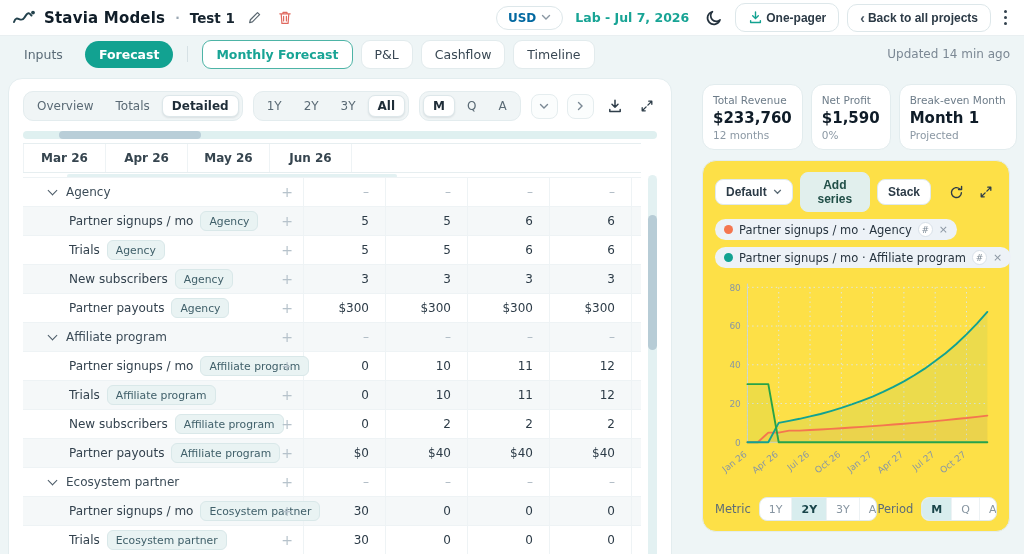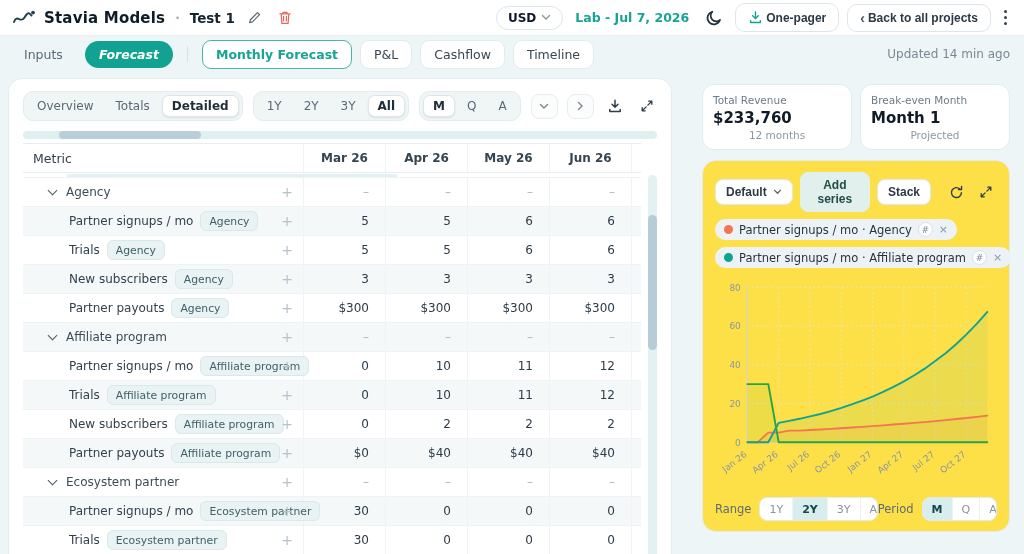--- a/index.html
+++ b/index.html
@@ -7,30 +7,30 @@
   body { font-family:"DejaVu Sans","Liberation Sans",sans-serif; background:#eef5f6; color:#243341; font-size:12px; }
 
   
   .tophdr { height:36px; background:#fff; border-bottom:1px solid #e9eff1; display:flex; align-items:center; padding:0 12px; gap:8px; }
   .logo { display:flex; align-items:center; }
   .app-title { font-size:15px; font-weight:bold; color:#101d28; letter-spacing:.2px; }
   .dot-sep { color:#9aa7b2; font-weight:bold; margin:0 2px; }
   .model-name { font-size:13.5px; font-weight:600; color:#16242f; }
   .icon-btn { background:none; border:none; display:flex; align-items:center; justify-content:center; padding:2px 4px; cursor:pointer; }
   .spacer { flex:1; }
-  .pill-select { display:flex; align-items:center; gap:5px; border:1px solid #dde7ea; border-radius:15px; background:#fff; padding:4px 11px; font-size:12px; font-weight:600; color:#0f172a; }
+  .pill-select { display:flex; align-items:center; gap:5px; border:1px solid #dde7ea; border-radius:15px; background:#fff; padding:4px 11px; font-size:12px; font-weight:600; color:#0369a1; }
   .lab-date { color:#18a495; font-size:12.5px; font-weight:600; margin:0 4px; }
   .hdr-btn { display:flex; align-items:center; gap:3px; border:1px solid #dde7ea; border-radius:10px; background:#fff; padding:6px 12px; font-size:12px; font-weight:600; color:#2c3a46; }
   .back-chev { font-size:14px; color:#4a5864; line-height:1; }
 
   
   .navrow { height:36px; display:flex; align-items:center; padding:0 14px 0 10px; gap:8px; }
   .tabs, .subtabs { display:flex; gap:8px; }
   .tab { padding:6px 14px; font-size:12.5px; color:#5a6b77; border-radius:15px; cursor:pointer; }
-  .tab.active { background:#12a291; color:#fff; font-weight:bold;font-style:italic; }
+  .tab.active { background:#12a291; color:#fff; font-weight:bold; }
   .nav-div { width:1px; height:16px; background:#d6e1e5; margin:0 6px; }
   .subtab { padding:6px 13px; font-size:12.5px; color:#384753; background:#fff; border:1px solid #e2ebed; border-radius:9px; cursor:pointer; }
   .subtab.active { color:#18a495; border:1.5px solid #4db4a6; font-weight:600; }
   .updated { color:#7b8894; font-size:12px; }
 
   
   .main { display:flex; padding:6px 10px 0 8px; gap:30px; height:518px; }
   .left-card { width:664px; height:620px; background:#fff; border:1px solid #e3edef; border-radius:14px; padding:12px 14px 0; }
   .right-col { width:308px; display:flex; flex-direction:column; gap:10px; padding-top:6px; }
 
@@ -68,21 +68,21 @@
   .m-indent { padding-left:46px; }
   .badge { margin-left:7px; padding:2.5px 8px; background:#e9f3f3; border:1px solid #d9e8e9; border-radius:6px; font-size:10.8px; color:#40606a; white-space:nowrap; }
   .plus { position:absolute; right:10px; color:#b6c2cb; font-size:14px; cursor:pointer; }
   .dashv { color:#aab6c0; }
 
   
   .kpi-row { display:flex; gap:8px; }
   .kpi { flex:1; background:#fff; border:1px solid #e2ecee; border-radius:12px; padding:9px 10px 8px; }
   .kpi .lab { font-size:10.5px; color:#6d7c89; white-space:nowrap; }
   .kpi .val { font-size:15px; font-weight:bold; color:#0f1c28; margin:3px 0 2px; }
-  .kpi .sub { font-size:10.5px; color:#8b98a4;text-align:center; }
+  .kpi .sub { font-size:10.5px; color:#8b98a4; }
 
   
   .chart-card { background:#fde047; border:1px solid #e2ecee; border-radius:14px; padding:11px 12px 10px; height:372px; display:flex; flex-direction:column; }
   .chart-ctrls { display:flex; align-items:center; gap:7px; }
   .cbtn { display:flex; align-items:center; gap:6px; border:1px solid #dfe9ec; border-radius:8px; background:#fff; padding:5px 10px; font-size:12px; font-weight:600; color:#2c3b47; cursor:pointer; }
   .cbtn.mint { background:#e1efed; border-color:#e1efed; color:#214f48; }
   .chip { display:inline-flex; align-items:center; gap:6px; background:#edf2f7; border-radius:14px; padding:3px 9px; font-size:11.5px; color:#27343f; margin-top:7px; width:max-content; }
   .chip .dotc { width:9px; height:9px; border-radius:50%; flex:none; }
   .hash { width:15px; height:15px; border-radius:50%; background:#fff; border:1px solid #d8e0e8; color:#7e8b97; font-size:9px; display:flex; align-items:center; justify-content:center; }
   .chip .x { color:#8b97a3; font-size:11px; cursor:pointer; }
@@ -230,21 +230,20 @@
           </button>
       </div>
     </div>
 
     <div class="hscroll">
         <div class="hthumb"></div>
       </div>
 
     <div class="tablewrap">
       <div class="thead" id="t-head">
-          <div class="cell c-metric">Metric</div>
           <div class="cell c-val">Mar 26</div>
           <div class="cell c-val">Apr 26</div>
           <div class="cell c-val">May 26</div>
           <div class="cell c-val">Jun 26</div>
           <div class="cell c-stub"></div>
         </div>
       <div class="sliver">
           <i></i>
         </div>
       <div id="t-rows">
@@ -410,20 +409,25 @@
         </div>
     </div>
   </div>
 
   <div class="right-col">
     <div class="kpi-row" id="kpi-row">
         <div class="kpi">
           <div class="lab">Total Revenue</div>
           <div class="val">$233,760</div>
           <div class="sub">12 months</div>
+        </div>
+        <div class="kpi">
+          <div class="lab">Net Profit</div>
+          <div class="val">$1,590</div>
+          <div class="sub">0%</div>
         </div>
         <div class="kpi">
           <div class="lab">Break-even Month</div>
           <div class="val">Month 1</div>
           <div class="sub">Projected</div>
         </div>
       </div>
 
     <div class="chart-card">
       <div class="chart-ctrls">
@@ -499,21 +503,21 @@
           <text x="59.130434782608695" y="190" text-anchor="end" font-size="9.5" fill="#8997a3" transform="rotate(-38 59.130434782608695 190)">Apr 26</text>
           <text x="92.26086956521739" y="190" text-anchor="end" font-size="9.5" fill="#8997a3" transform="rotate(-38 92.26086956521739 190)">Jul 26</text>
           <text x="125.3913043478261" y="190" text-anchor="end" font-size="9.5" fill="#8997a3" transform="rotate(-38 125.3913043478261 190)">Oct 26</text>
           <text x="158.52173913043478" y="190" text-anchor="end" font-size="9.5" fill="#8997a3" transform="rotate(-38 158.52173913043478 190)">Jan 27</text>
           <text x="191.65217391304347" y="190" text-anchor="end" font-size="9.5" fill="#8997a3" transform="rotate(-38 191.65217391304347 190)">Apr 27</text>
           <text x="224.7826086956522" y="190" text-anchor="end" font-size="9.5" fill="#8997a3" transform="rotate(-38 224.7826086956522 190)">Jul 27</text>
           <text x="257.9130434782609" y="190" text-anchor="end" font-size="9.5" fill="#8997a3" transform="rotate(-38 257.9130434782609 190)">Oct 27</text>
         </svg>
 
       <div class="chart-foot">
-        <span class="foot-lab">Range</span>
+        <span class="foot-lab">Metric</span>
         <div class="fseg" id="range-seg-r">
             <div class="fseg-item">1Y</div>
             <div class="fseg-item active">2Y</div>
             <div class="fseg-item">3Y</div>
             <div class="fseg-item">All</div>
           </div>
         <span class="spacer"></span>
         <span class="foot-lab">Period</span>
         <div class="fseg" id="period-seg-r">
             <div class="fseg-item active">M</div>

